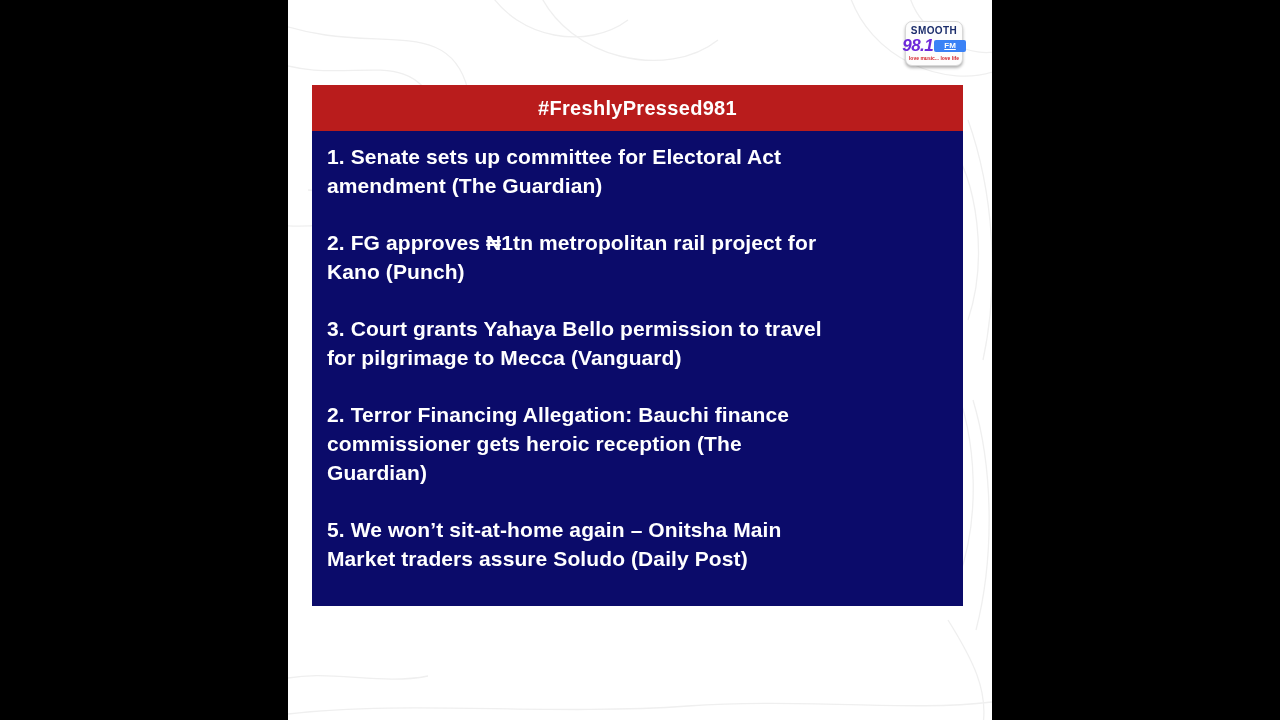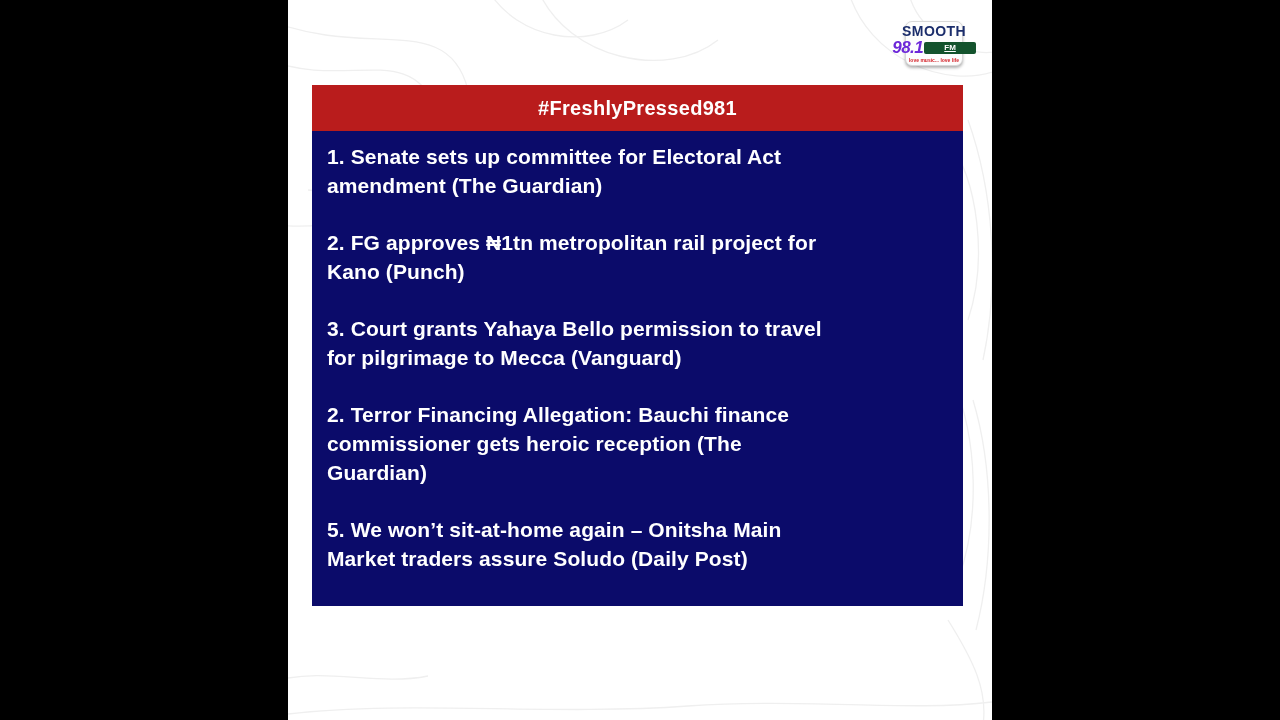--- a/index.html
+++ b/index.html
@@ -46,42 +46,42 @@
     border-radius: 7px;
     box-shadow: 0 2px 3px rgba(0,0,0,0.3);
     display: flex;
     flex-direction: column;
     align-items: center;
     justify-content: center;
     line-height: 1;
   }
   .logo-smooth {
     color: #1b2d6b;
-    font-size: 14px;
+    font-size: 10px;
     font-weight: 800;
     letter-spacing: 0.4px;
   }
   .logo-row {
     display: flex;
     align-items: center;
     margin-top: 1px;
   }
   .logo-freq {
     color: #6d28d9;
     font-size: 17px;
     font-weight: 800;
     font-style: italic;
     letter-spacing: -0.5px;
   }
   .logo-fm {
-    background: #14532d;
+    background: #3b82f6;
     color: #ffffff;
     font-size: 8px;
     font-weight: 800;
-    padding: 2px 20px;
+    padding: 2px 10px;
     border-radius: 2px;
     margin-left: 1px;
     text-decoration: underline;
   }
   .logo-tagline {
     color: #d42027;
     font-size: 5px;
     font-weight: 700;
     margin-top: 2px;
     white-space: nowrap;

